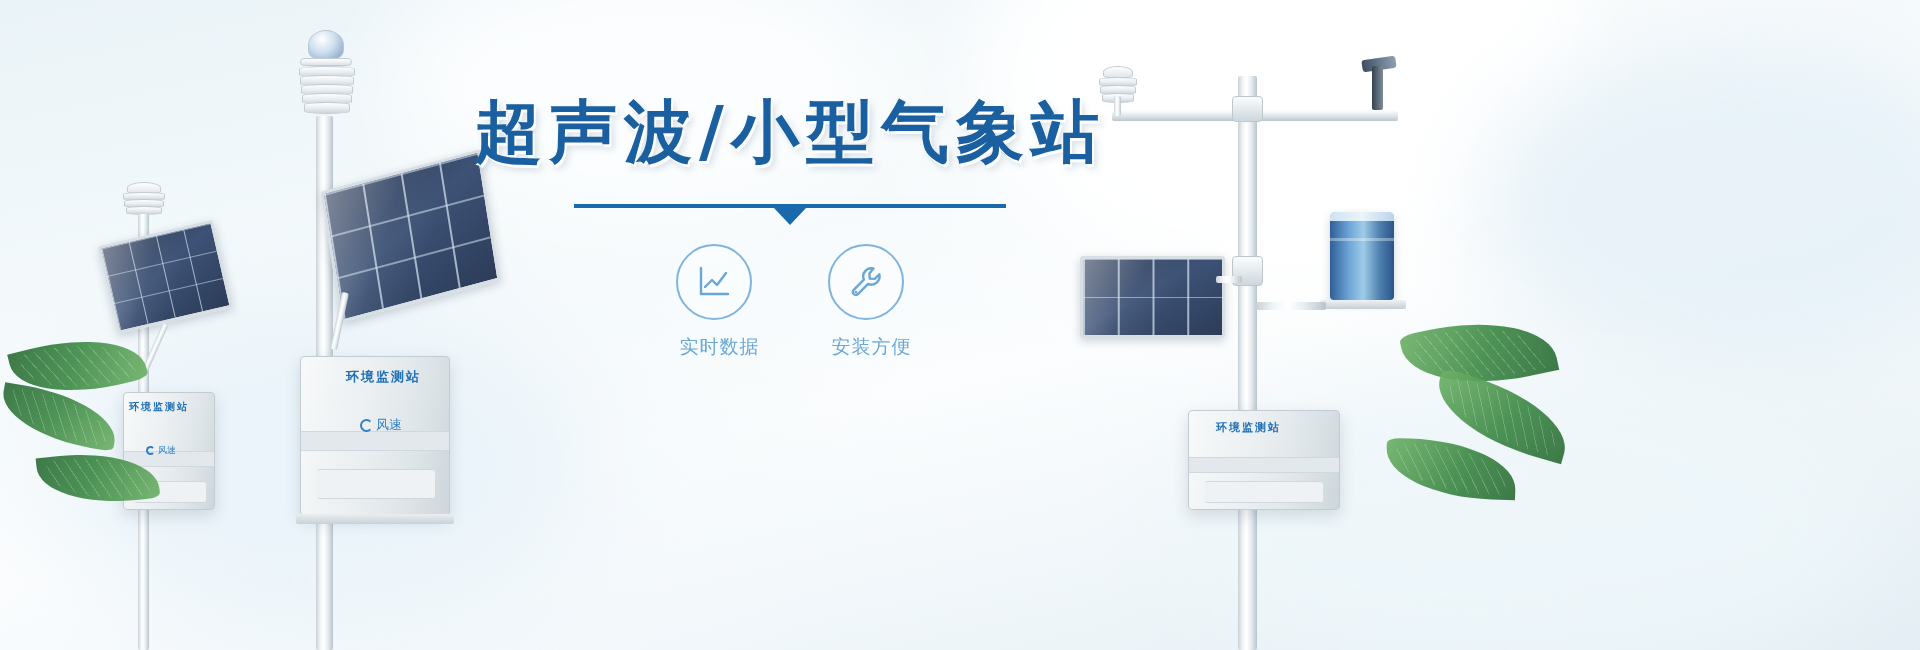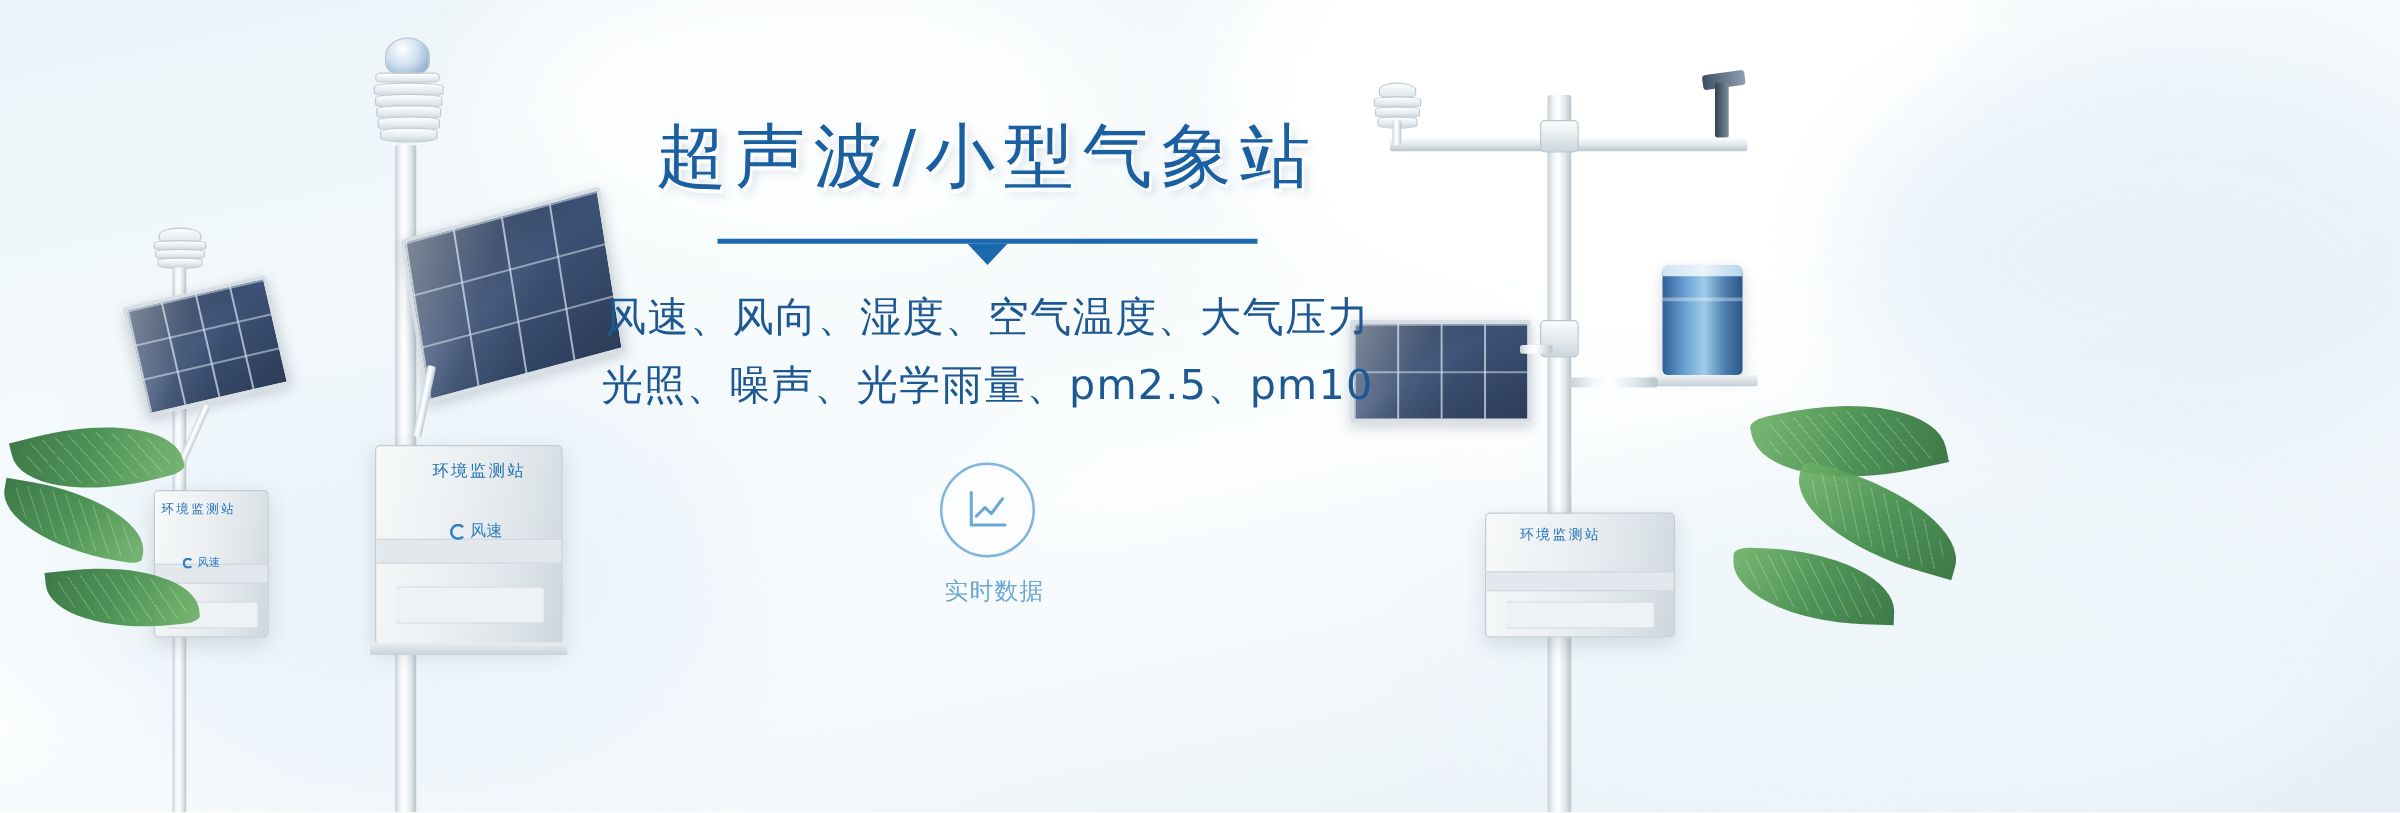--- a/index.html
+++ b/index.html
@@ -30,21 +30,21 @@
   .panel-body { position: absolute; background: linear-gradient(150deg,#2b3a55 0%,#3d5276 45%,#2c3c58 100%); border: 3px solid #d8dfe4; border-radius: 3px;
                 box-shadow: 0 3px 10px rgba(40,60,80,.22); overflow: hidden; }
   .panel-grid { position: absolute; inset: 0;
                 background-image:
                   repeating-linear-gradient(to right,  rgba(210,225,238,.72) 0 1.5px, transparent 1.5px 100%),
                   repeating-linear-gradient(to bottom, rgba(210,225,238,.55) 0 1.5px, transparent 1.5px 100%);
                 background-size: 25% 100%, 100% 33.34%; }
   .panel-gloss{ position: absolute; inset: 0; background: linear-gradient(118deg, rgba(255,255,255,.40) 0%, rgba(255,255,255,.06) 38%, rgba(255,255,255,0) 60%); }
   .cabinet    { position: absolute; background: linear-gradient(100deg,#f7f9fa 0%,#ecf0f2 40%,#dde4e8 76%,#cdd6db 100%);
                 border: 1px solid #c3ccd2; border-radius: 4px; box-shadow: 0 6px 16px rgba(50,70,90,.16); overflow: hidden; }
-  .cab-label  { position: absolute; color: #1f6fb5; font-weight: 400; letter-spacing: 2px; white-space: nowrap; }
+  .cab-label  { position: absolute; color: #1f6fb5; font-weight: 700; letter-spacing: 2px; white-space: nowrap; }
   .cab-strip  { position: absolute; background: #e2e8ec; border-top: 1px solid #cfd8de; border-bottom: 1px solid #cfd8de; }
   .logo-badge { position: absolute; display: flex; align-items: center; gap: 3px; color: #2f7fc4; font-weight: 400; white-space: nowrap; }
   .logo-mark  { display: inline-block; border: 2px solid #2f7fc4; border-radius: 50%; border-right-color: transparent; }
 
   
   .shield { position: absolute; }
   .shield .disc { position: absolute; left: 50%; transform: translateX(-50%);
                   background: linear-gradient(180deg,#ffffff 0%,#e6ecf0 55%,#ccd6dc 100%);
                   border: 1px solid #c2ccd3; border-radius: 50%/26%; }
   .shield .cap  { position: absolute; left: 50%; transform: translateX(-50%);
@@ -53,21 +53,21 @@
   
   .leaf { position: absolute; background: linear-gradient(120deg,#2f6f3a 0%,#3f8a47 45%,#6fb268 100%);
           border-radius: 0 82% 10% 82%; opacity: .92; }
   .leaf::after { content:""; position:absolute; left:8%; top:8%; width:84%; height:84%;
           background: repeating-linear-gradient(62deg, rgba(255,255,255,.20) 0 1px, transparent 1px 9px); border-radius: inherit; }
 
   
   .content { position: absolute; left: 440px; top: 96px; width: 700px; text-align: center; }
   .headline {
     font-family: "DejaVu Sans", "Liberation Sans", sans-serif;
-    font-size: 56px; font-weight: 400; color: #1a5fa0; letter-spacing: 7px;
+    font-size: 68px; font-weight: 700; color: #1a5fa0; letter-spacing: 7px;
     line-height: 1.06; white-space: nowrap;
     text-shadow: 2px 3px 0 rgba(255,255,255,.95), 4px 5px 7px rgba(120,145,170,.30);
   }
   .divider { position: relative; width: 432px; margin: 36px auto 0; height: 4px; background: #1a69ad; }
   .divider .tri { position: absolute; left: 50%; top: 4px; transform: translateX(-50%);
                   width: 0; height: 0; border-left: 16px solid transparent; border-right: 16px solid transparent; border-top: 17px solid #1a69ad; }
   .sub-lines { margin-top: 32px; }
   .sub-line { font-family: "DejaVu Sans", "Liberation Sans", sans-serif;
               font-size: 33px; color: #1d5892; letter-spacing: 1px; line-height: 1.62; white-space: nowrap; }
 
@@ -199,35 +199,40 @@
   <div class="leaf" style="left:1386px;top:440px; width:130px; height:58px; transform: rotate(182deg);"></div>
 
   <div class="content">
 
     <div class="headline">超声波/小型气象站</div>
 
     <div class="divider">
       <span class="tri"></span>
     </div>
 
-    <div class="sub-lines">
-      <div class="sub-line">风速、风向、湿度、空气温度、大气压力</div>
-      <div class="sub-line">光照、噪声、光学雨量、pm2.5、pm10</div>
-    </div>
 
     <div class="features">
 
       <div class="feature">
         <div class="ring">
           <svg width="40" height="40" viewBox="0 0 40 40" fill="none" stroke="#6aa7d4" stroke-width="2.4" stroke-linecap="round" stroke-linejoin="round">
             <polyline points="7,6 7,32 34,32"></polyline>
             <polyline points="11,25 18,18 23,23 32,11"></polyline>
           </svg>
         </div>
         <div class="flabel">实时数据</div>
       </div>
 
 
 
+      <div class="feature">
+        <div class="ring">
+          <svg width="42" height="42" viewBox="0 0 42 42" fill="none" stroke="#6aa7d4" stroke-width="2.4" stroke-linecap="round" stroke-linejoin="round">
+            <path d="M28.5 7.5a8.2 8.2 0 0 0-9.6 11.2L8.5 29.1a3 3 0 0 0 4.2 4.2l10.4-10.4A8.2 8.2 0 0 0 34.3 13.3l-4.6 4.6-5-.3-.3-5z"></path>
+            <circle cx="11" cy="31" r="1.3" fill="#6aa7d4" stroke="none"></circle>
+          </svg>
+        </div>
+        <div class="flabel">安装方便</div>
+      </div>
 
     </div>
   </div>
 </div>
 
 </body></html>

